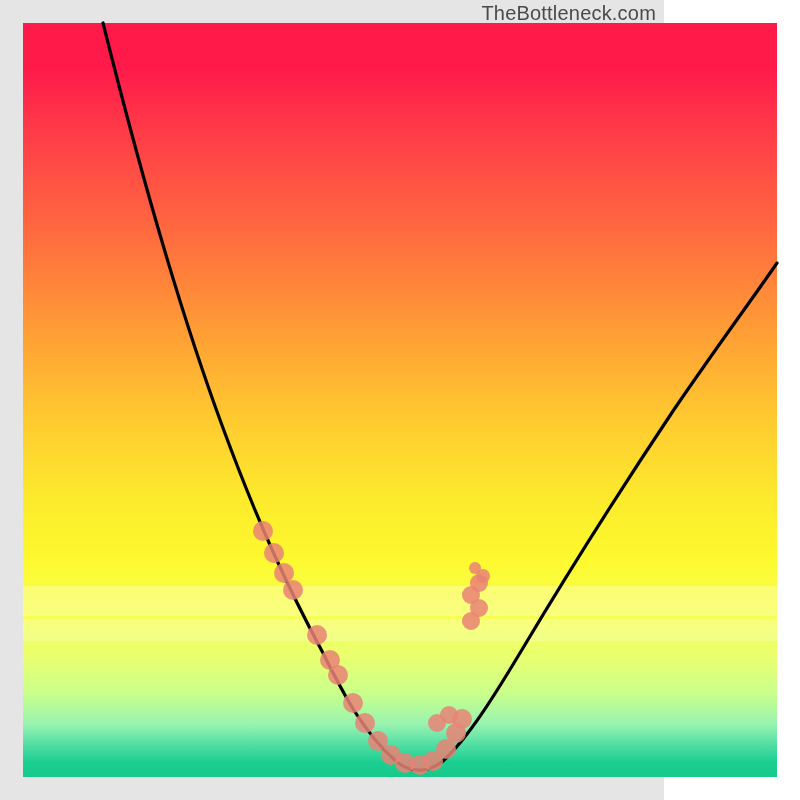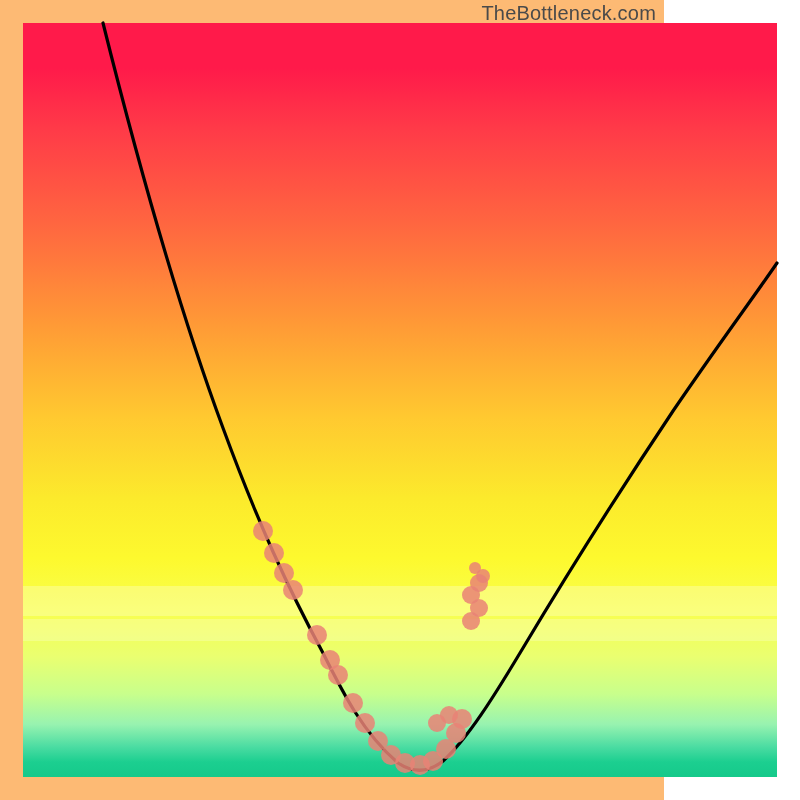--- a/index.html
+++ b/index.html
@@ -7,21 +7,21 @@
     padding: 0;
     width: 800px;
     height: 800px;
     overflow: hidden;
     font-family: Arial, Helvetica, sans-serif;
   }
   .stage {
     position: relative;
     width: 664px;
     height: 800px;
-    background: #fdba74;
+    background: #e5e5e5;
   }
   .plot {
     position: absolute;
     left: 23px;
     top: 23px;
     width: 754px;
     height: 754px;
     background: linear-gradient(
       to bottom,
       #ff1a4a 0%,

